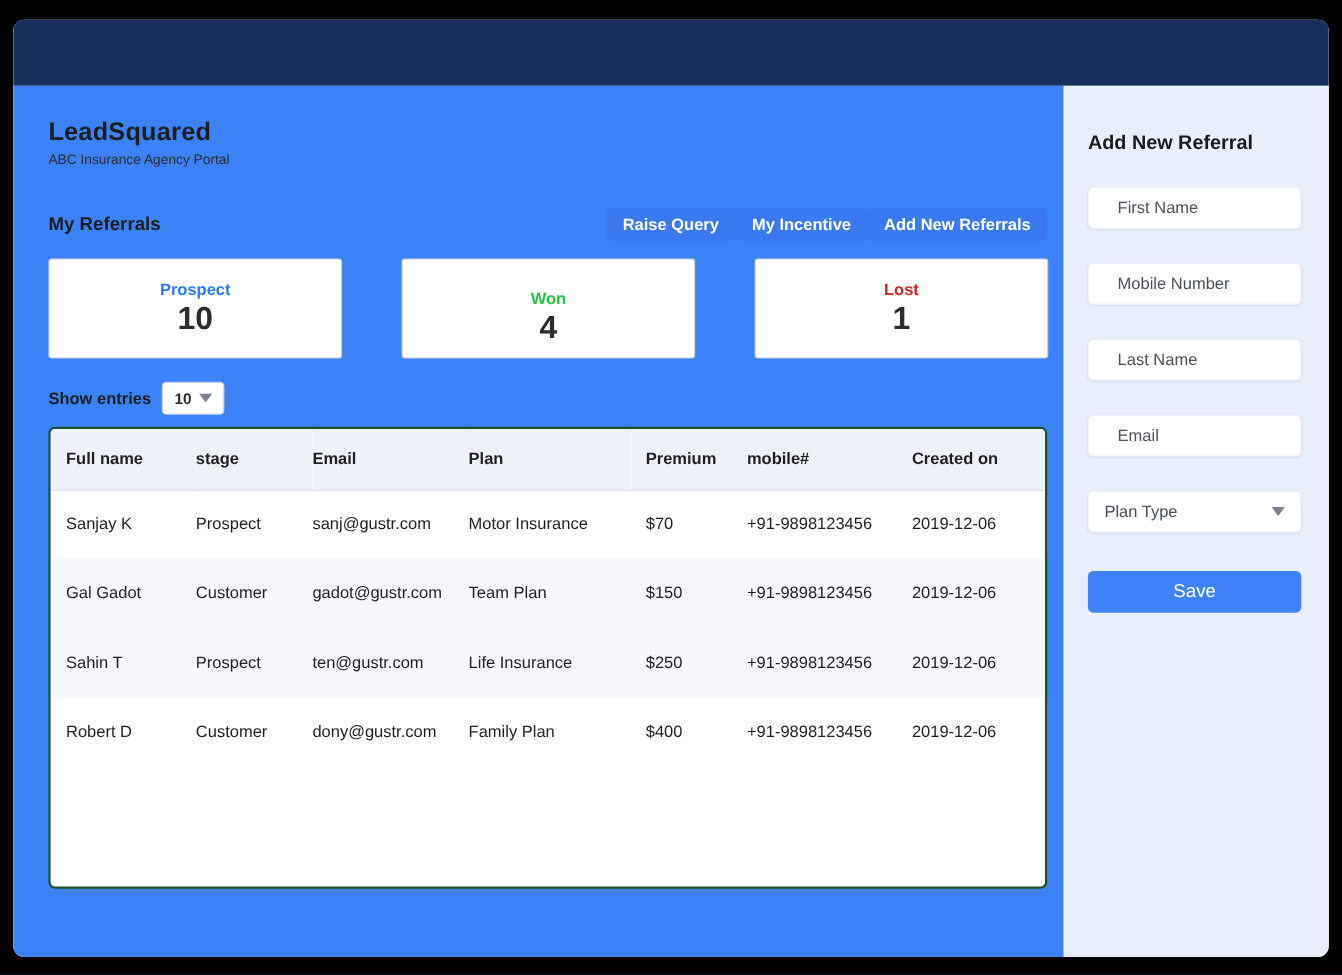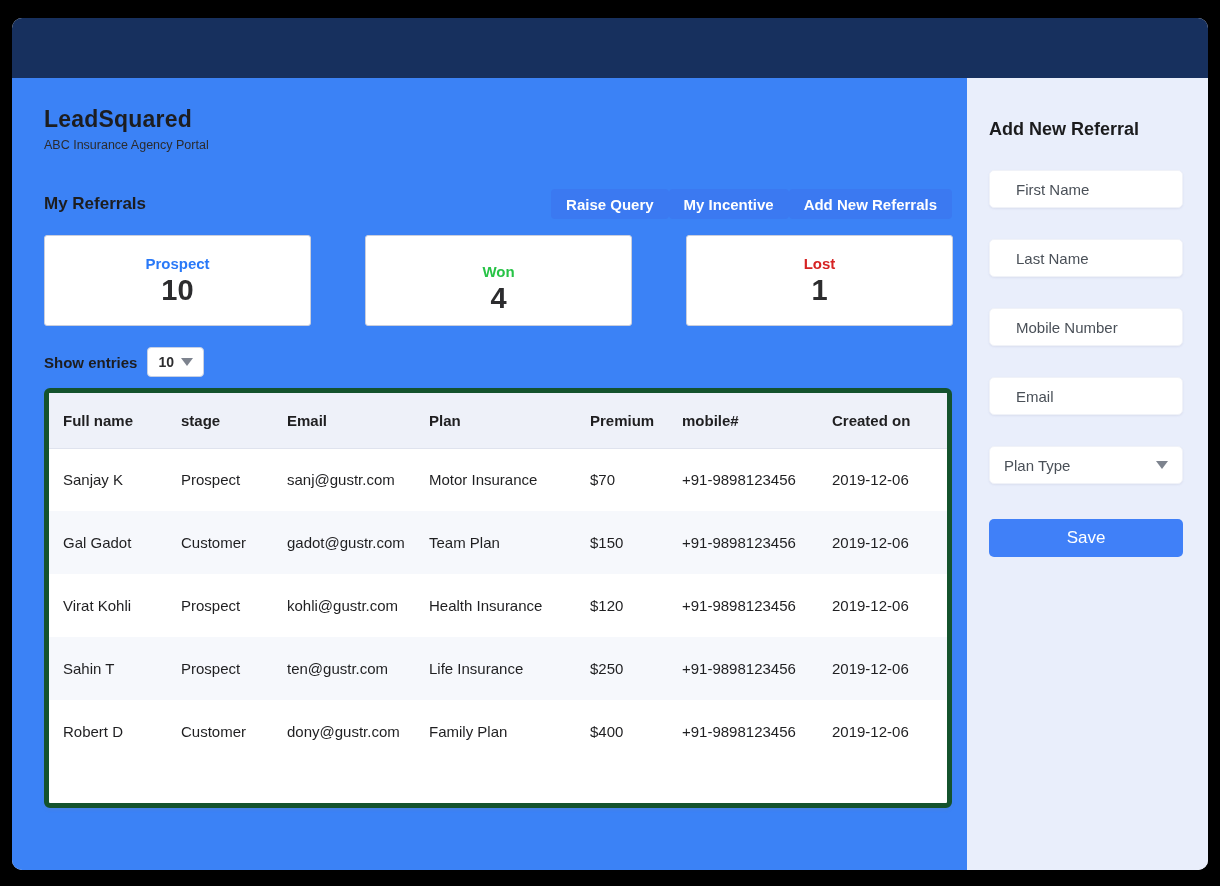--- a/index.html
+++ b/index.html
@@ -113,21 +113,21 @@
   .caret {
     width: 0; height: 0;
     border-left: 6px solid transparent;
     border-right: 6px solid transparent;
     border-top: 8px solid #7d838e;
   }
   .table-card {
     margin-top: 11px;
     width: 908px;
     height: 420px;
-    border: 5px solid #14532d;
+    border: 2px solid #14532d;
     border-radius: 6px;
     background: #fff;
     overflow: hidden;
     box-shadow: 0 2px 3px rgba(120,130,160,.18);
   }
   table {
     width: 100%;
     border-collapse: collapse;
     table-layout: fixed;
   }
@@ -272,29 +272,20 @@
               </tr>
               <tr class="alt">
                 <td>Gal Gadot</td>
                 <td>Customer</td>
                 <td>gadot@gustr.com</td>
                 <td>Team Plan</td>
                 <td>$150</td>
                 <td>+91-9898123456</td>
                 <td>2019-12-06</td>
               </tr>
-              <tr>
-                <td>Virat Kohli</td>
-                <td>Prospect</td>
-                <td>kohli@gustr.com</td>
-                <td>Health Insurance</td>
-                <td>$120</td>
-                <td>+91-9898123456</td>
-                <td>2019-12-06</td>
-              </tr>
               <tr class="alt">
                 <td>Sahin T</td>
                 <td>Prospect</td>
                 <td>ten@gustr.com</td>
                 <td>Life Insurance</td>
                 <td>$250</td>
                 <td>+91-9898123456</td>
                 <td>2019-12-06</td>
               </tr>
               <tr>
@@ -312,24 +303,24 @@
 
     </div>
 
     <div class="sidebar">
       <div class="sidebar-title">Add New Referral</div>
 
       <div class="field">
         <input type="text" placeholder="First Name" style="">
       </div>
       <div class="field">
+        <input type="text" placeholder="Mobile Number" style="">
+      </div>
+      <div class="field">
         <input type="text" placeholder="Last Name" style="">
-      </div>
-      <div class="field">
-        <input type="text" placeholder="Mobile Number" style="">
       </div>
       <div class="field">
         <input type="text" placeholder="Email" style="">
       </div>
 
       <div class="field select-field">
         <span class="select-text">Plan Type</span>
         <span class="caret"></span>
       </div>
 

